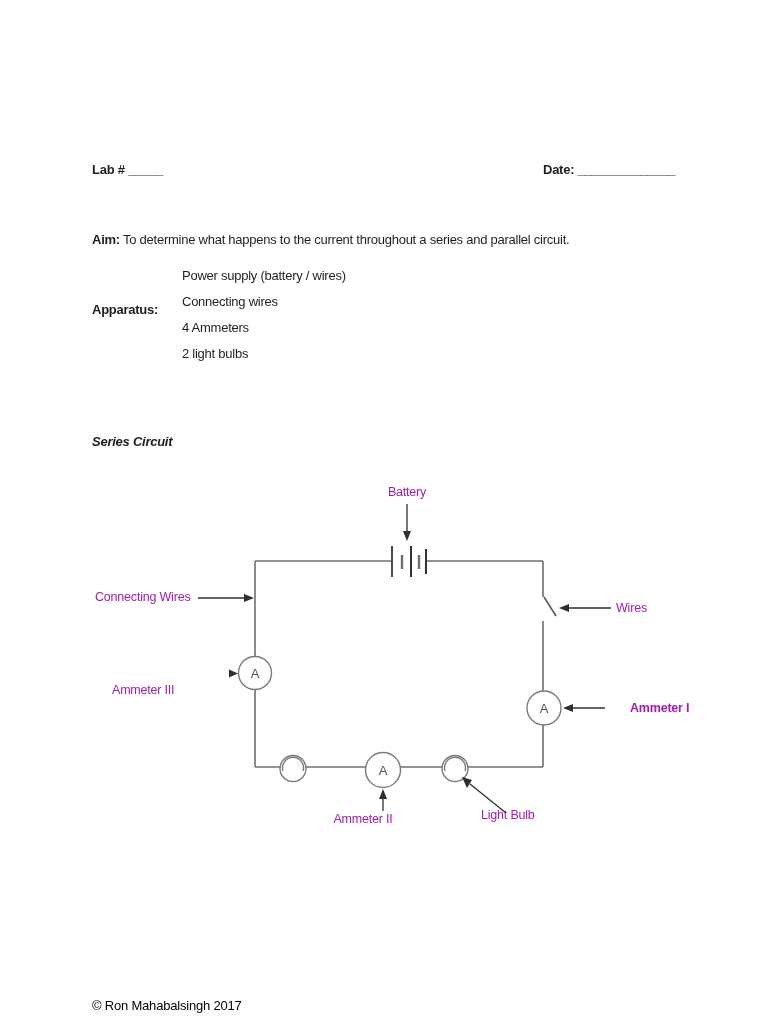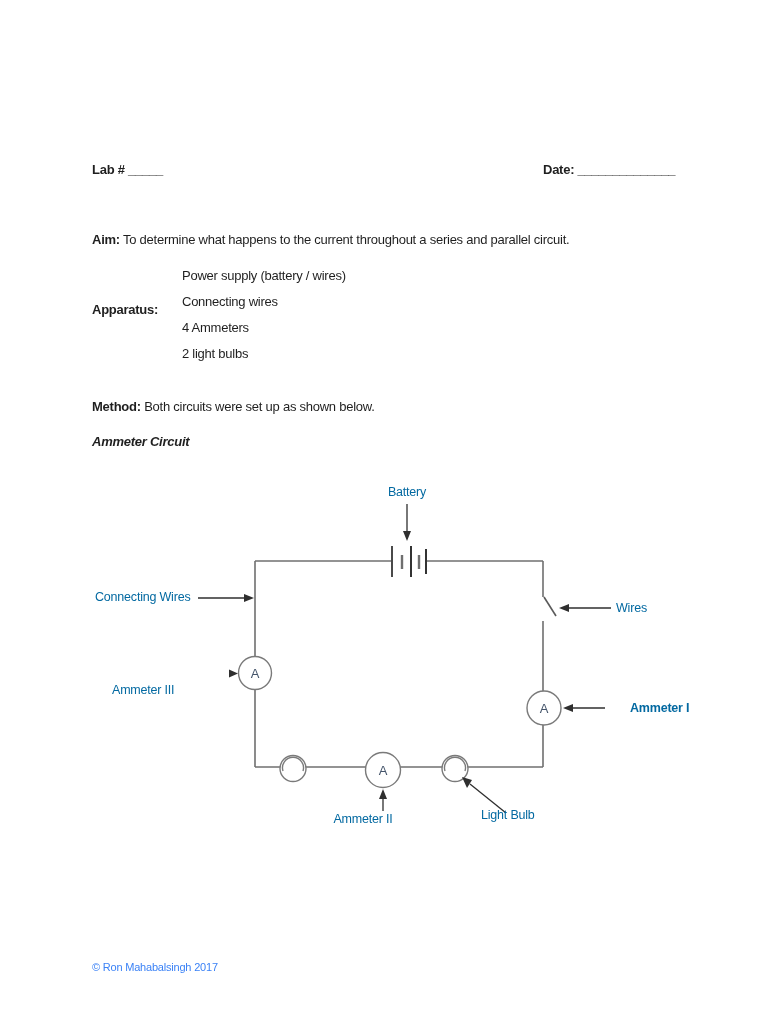--- a/index.html
+++ b/index.html
@@ -9,27 +9,27 @@
   }
   .abs{position:absolute;}
   .doc-title{
     font-family:"Liberation Serif",serif;font-weight:bold;font-size:15px;
     letter-spacing:-0.2px;color:#4a7ebb;white-space:nowrap;
   }
   .body-text{font-size:13px;letter-spacing:-0.25px;white-space:nowrap;color:#1f1f1f;}
   .bold{font-weight:bold;}
   .bold-italic{font-weight:bold;font-style:italic;}
   .diagram-label{
-    font-size:12.5px;letter-spacing:-0.2px;color:#0369a1;white-space:nowrap;
+    font-size:12.5px;letter-spacing:-0.2px;color:#a21caf;white-space:nowrap;
   }
   .center{text-align:center;}
   svg text{
     font-family:"Liberation Sans",sans-serif;font-size:13px;fill:#44546a;
   }
-  .footer-text{font-size:11px;letter-spacing:-0.2px;color:#3b82f6;}
+  .footer-text{font-size:13px;letter-spacing:-0.2px;color:#000000;margin-top:37px;}
 </style>
 </head>
 <body>
 
 <div class="page">
 
 
   <div class="abs body-text bold" style="left:92px;top:162px;">Lab # _____</div>
   <div class="abs body-text bold" style="left:543px;top:162px;">Date: ______________</div>
 
@@ -37,26 +37,22 @@
     <span class="bold">Aim:</span>
     <span>To determine what happens to the current throughout a series and parallel circuit.</span>
   </div>
 
   <div class="abs body-text bold" style="left:92px;top:268px;margin-top:34px;">Apparatus:</div>
   <div class="abs body-text" style="left:182px;top:268px;">Power supply (battery / wires)</div>
   <div class="abs body-text" style="left:182px;top:294px;">Connecting wires</div>
   <div class="abs body-text" style="left:182px;top:320px;">4 Ammeters</div>
   <div class="abs body-text" style="left:182px;top:346px;text-align:right;">2 light bulbs</div>
 
-  <div class="abs body-text" style="left:92px;top:399px;">
-    <span class="bold">Method:</span>
-    <span>Both circuits were set up as shown below.</span>
-  </div>
 
-  <div class="abs body-text bold-italic" style="left:92px;top:434px;">Ammeter Circuit</div>
+  <div class="abs body-text bold-italic" style="left:92px;top:434px;">Series Circuit</div>
 
   <svg class="abs" style="left:0;top:470px;" width="770" height="380" viewBox="0 470 770 380">
 
     <g stroke="#6f6f6f" stroke-width="1.6" fill="none">
       <line x1="255" y1="561" x2="391" y2="561"></line>
       <line x1="427" y1="561" x2="543" y2="561"></line>
       <line x1="255" y1="561" x2="255" y2="660"></line>
       <line x1="255" y1="688" x2="255" y2="767"></line>
       <line x1="543" y1="561" x2="543" y2="597"></line>
       <line x1="543" y1="621" x2="543" y2="693"></line>

